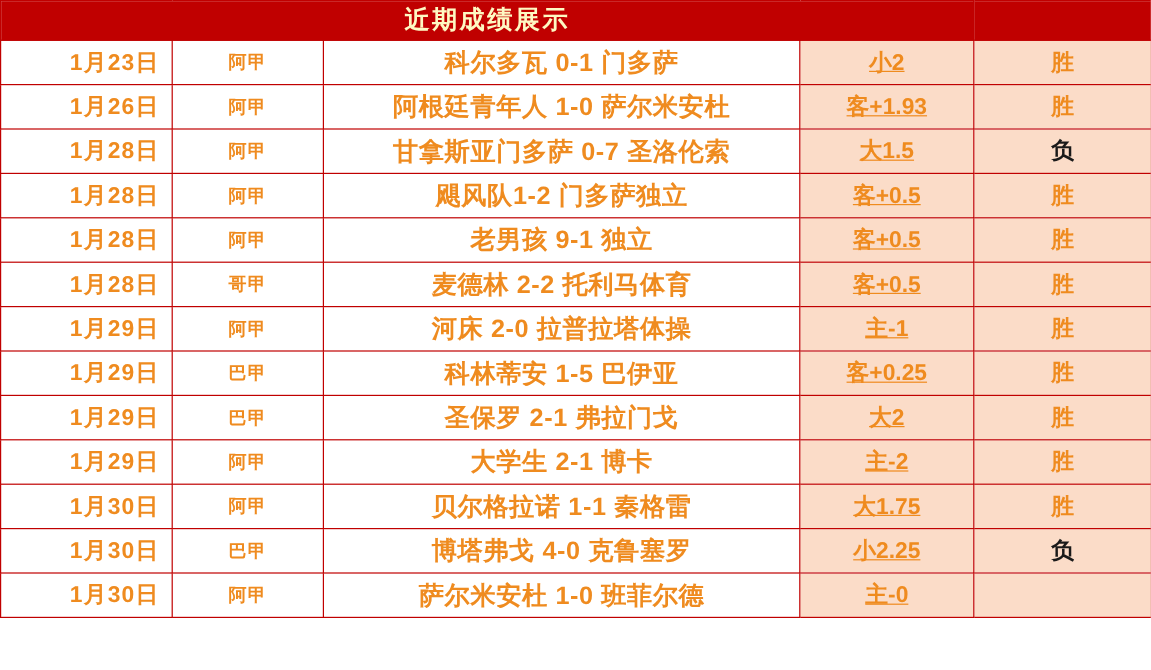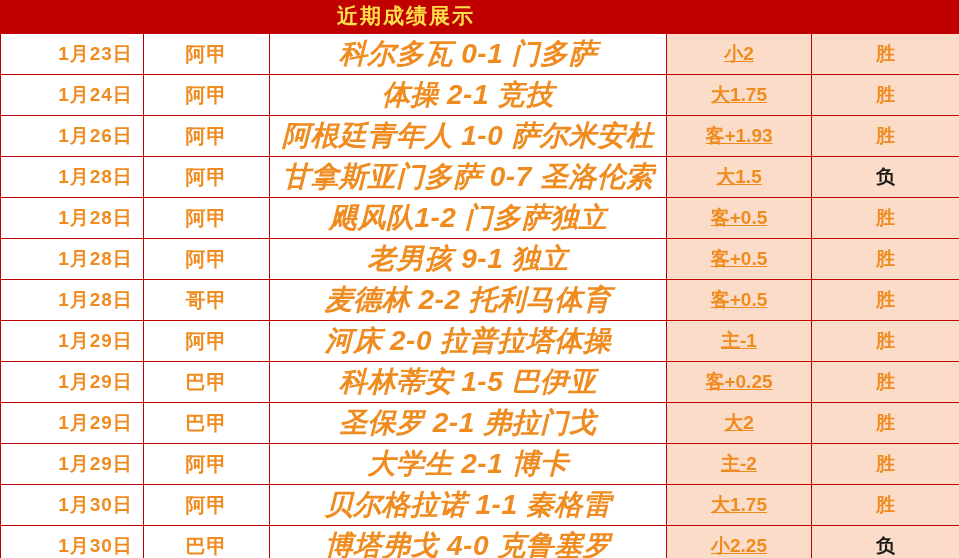--- a/index.html
+++ b/index.html
@@ -25,21 +25,21 @@
     table-layout: fixed;
   }
   table.grid col.c-date   { width: 143px; }
   table.grid col.c-league { width: 126px; }
   table.grid col.c-match  { width: 397px; }
   table.grid col.c-line   { width: 145px; }
   table.grid col.c-result { width: 148px; }
 
   .title-row td {
     background: #c00000;
-    color: #fde047;
+    color: #fef9c3;
     font-size: 21px;
     font-weight: bold;
     text-align: center;
     letter-spacing: 2px;
     height: 28px;
     padding: 1px 0 3px 0;
     border: 1px solid #c00000;
   }
   .title-row td.title-pad {
     background: #c00000;
@@ -56,28 +56,27 @@
     font-weight: bold;
     white-space: nowrap;
     overflow: hidden;
   }
   td.date {
     font-size: 19px;
     letter-spacing: 1px;
     padding-left: 48px;
   }
   td.league {
-    font-size: 20px;
+    font-size: 15px;
     letter-spacing: 1px;
     margin-top: 11px;
   }
   td.match {
-    font-size: 28px;
+    font-size: 21px;
     letter-spacing: 0.5px;
-    font-style: italic;
   }
   td.line {
     background: #fbdcc8;
     font-size: 19px;
     text-decoration: underline;
   }
   td.result {
     background: #fbdcc8;
     font-size: 19px;
   }
@@ -108,27 +107,20 @@
     </thead>
     <tbody>
         <tr>
           <td class="date">1月23日</td>
           <td class="league">阿甲</td>
           <td class="match">科尔多瓦  0-1  门多萨</td>
           <td class="line">小2</td>
           <td class="result">胜</td>
         </tr>
         <tr>
-          <td class="date">1月24日</td>
-          <td class="league">阿甲</td>
-          <td class="match">体操  2-1  竞技</td>
-          <td class="line">大1.75</td>
-          <td class="result">胜</td>
-        </tr>
-        <tr>
           <td class="date">1月26日</td>
           <td class="league">阿甲</td>
           <td class="match">阿根廷青年人  1-0  萨尔米安杜</td>
           <td class="line">客+1.93</td>
           <td class="result">胜</td>
         </tr>
         <tr>
           <td class="date">1月28日</td>
           <td class="league">阿甲</td>
           <td class="match">甘拿斯亚门多萨  0-7  圣洛伦索</td>

